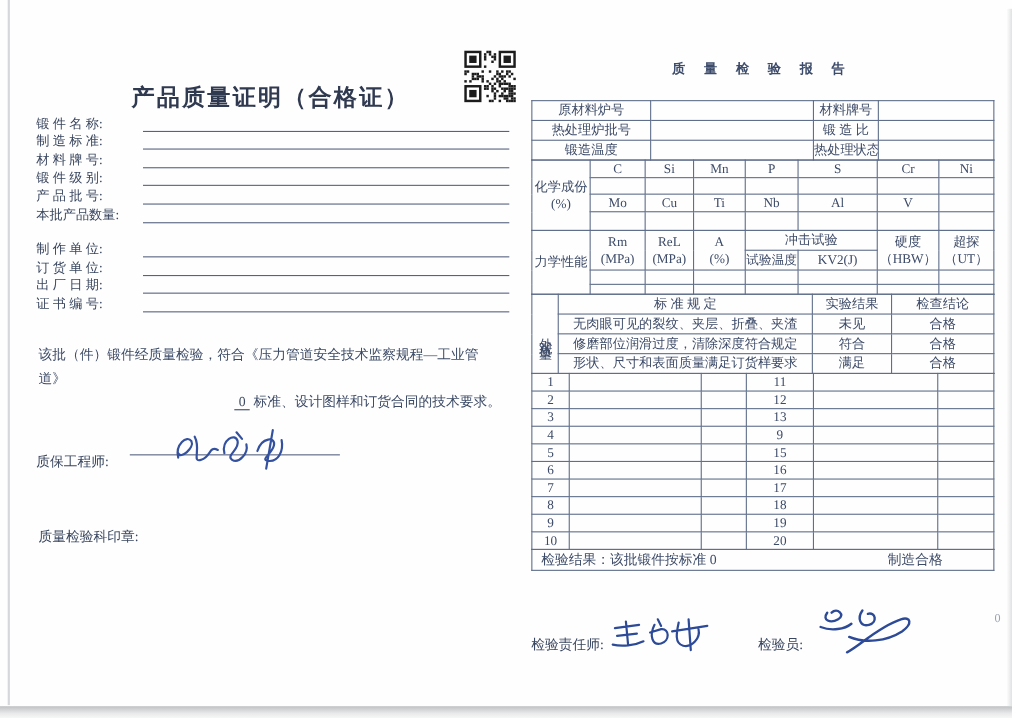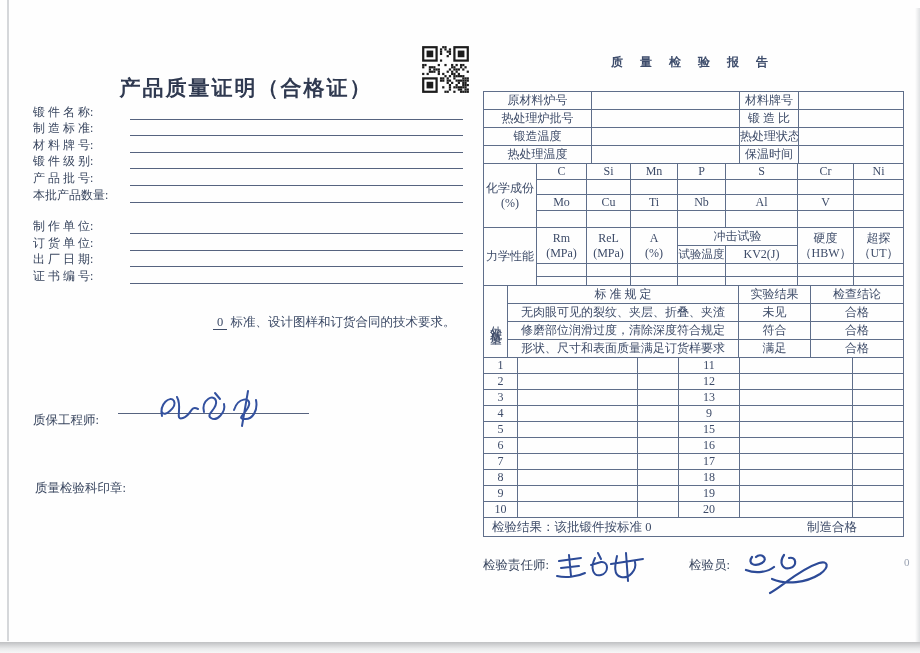--- a/index.html
+++ b/index.html
@@ -40,21 +40,21 @@
   .rtable table{border-collapse:collapse;table-layout:fixed;width:420px;margin-top:-1px;}
   .rtable table.first{margin-top:0;}
   .rtable td{border:1px solid #5f6e8a;font-size:12px;text-align:center;padding:0;
              color:#3d4b68;overflow:hidden;}
   .rtable .lbl{white-space:nowrap;}
   td.twol div{line-height:1.2;font-size:12px;}
   td.vert{writing-mode:vertical-rl;text-orientation:upright;letter-spacing:3px;font-size:12px;padding:0;}
   td.small{font-size:11.5px;}
   .resultcell{text-align:left !important;margin-top:44px;}
   .resultflex{display:flex;justify-content:space-between;padding:0 46px 0 8px;font-size:12.5px;}
-  .sigrow{position:absolute;left:483px;top:549px;width:430px;display:flex;align-items:flex-start;
+  .sigrow{position:absolute;left:483px;top:549px;width:430px;display:flex;align-items:flex-end;
           font-size:12.5px;color:#39465f;}
   .sigrow .slabel{padding-top:8px;white-space:nowrap;}
   .sigrow svg{margin:0 6px;}
   .stray{position:absolute;left:904px;top:556px;font-size:11px;color:#9aa2b2;}
   svg.sig{overflow:visible;}
 </style>
 </head>
 <body>
 
 <div class="page">
@@ -221,20 +221,21 @@
         <span class="flabel">出 厂 日 期:</span>
         <span class="fline"></span>
       </div>
     <div class="frow">
         <span class="flabel">证 书 编 号:</span>
         <span class="fline"></span>
       </div>
   </div>
 
   <div class="statement">
+    <div class="l1">该批（件）锻件经质量检验，符合《压力管道安全技术监察规程—工业管道》</div>
     <div class="l2"><span class="ustd">0</span> <span>标准、设计图样和订货合同的技术要求。</span></div>
   </div>
 
   <div class="qarow">
     <span class="flabel">质保工程师:</span>
     <span class="fline"></span>
   </div>
   <svg class="sig sig-qa" width="118" height="44" viewBox="0 0 118 44">
     <g fill="none" stroke="#33519f" stroke-width="2" stroke-linecap="round">
       <path d="M10 28 C7 16 18 7 22 13 C25 19 12 30 10 24 M25 9 C31 20 22 33 31 30 C40 27 38 17 46 21"></path>
@@ -265,26 +266,20 @@
           <tr style="height: 17px;">
             <td class="lbl">热处理炉批号</td>
             <td class="lbl"></td>
             <td class="lbl">锻 造 比</td>
             <td class="lbl"></td>
           </tr>
           <tr style="height: 17px;">
             <td class="lbl">锻造温度</td>
             <td class="lbl"></td>
             <td class="lbl">热处理状态</td>
-            <td class="lbl"></td>
-          </tr>
-          <tr style="height: 17px;">
-            <td class="lbl">热处理温度</td>
-            <td class="lbl"></td>
-            <td class="lbl">保温时间</td>
             <td class="lbl"></td>
           </tr>
         </tbody>
     </table>
 
     <table>
       <colgroup>
           <col style="width:53px">
           <col style="width:50px">
           <col style="width:44px">

